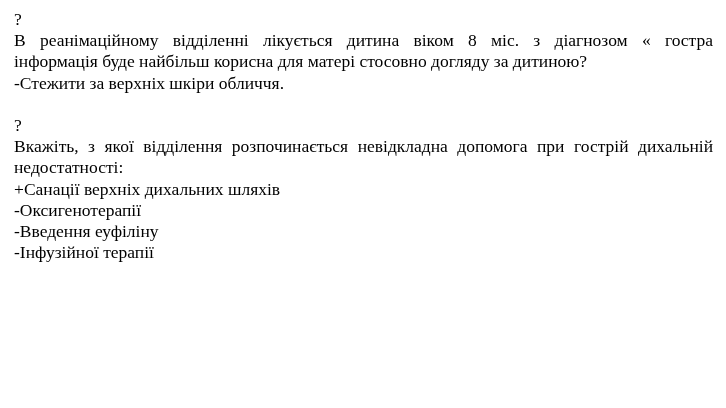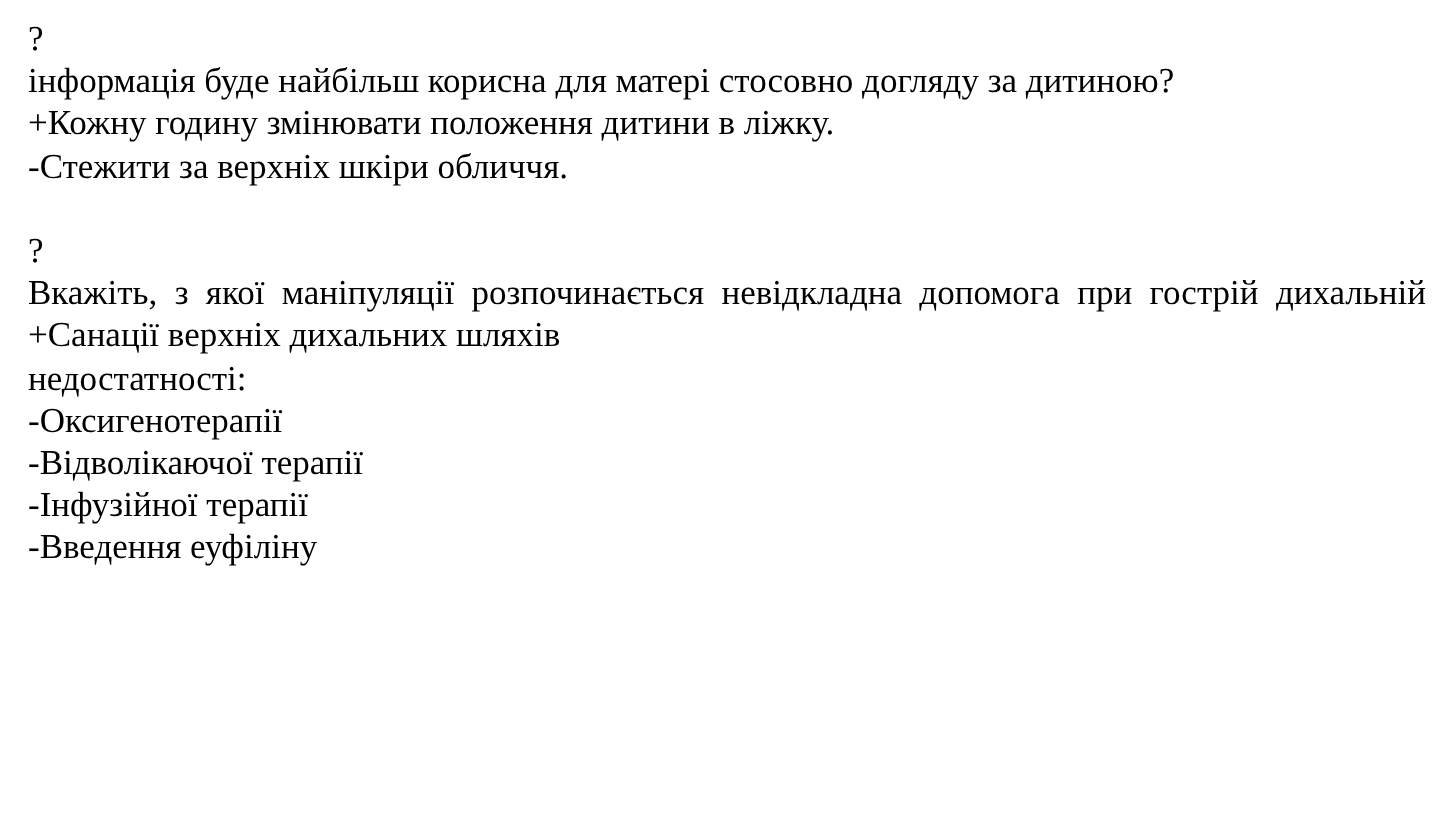--- a/index.html
+++ b/index.html
@@ -31,28 +31,27 @@
   .line.spacer {
     
   }
 </style>
 </head>
 <body>
 
 <div class="doc" id="doc">
     <div>
       <div class="line">?</div>
+      <div class="line just">В реанімаційному відділенні лікується дитина віком 8 міс. з діагнозом « гостра</div>
       <div class="line">інформація буде найбільш корисна для матері стосовно догляду за дитиною?</div>
-      <div class="line"><span>+</span><span>Кожну годину змінювати положення дитини в ліжку.</span></div>
       <div class="line"><span>-</span><span>Стежити за верхніх шкіри обличчя.</span></div>
     </div>
     <div class="line spacer">&nbsp;</div>
     <div>
       <div class="line">?</div>
-      <div class="line just">Вкажіть, з якої маніпуляції розпочинається невідкладна допомога при гострій дихальній</div>
+      <div class="line just">Вкажіть, з якої відділення розпочинається невідкладна допомога при гострій дихальній</div>
+      <div class="line">недостатності:</div>
       <div class="line"><span>+</span><span>Санації верхніх дихальних шляхів</span></div>
-      <div class="line">недостатності:</div>
       <div class="line"><span>-</span><span>Оксигенотерапії</span></div>
-      <div class="line"><span>-</span><span>Відволікаючої терапії</span></div>
+      <div class="line"><span>-</span><span>Введення еуфіліну</span></div>
       <div class="line"><span>-</span><span>Інфузійної терапії</span></div>
-      <div class="line"><span>-</span><span>Введення еуфіліну</span></div>
     </div>
   </div>
 
 </body></html>

